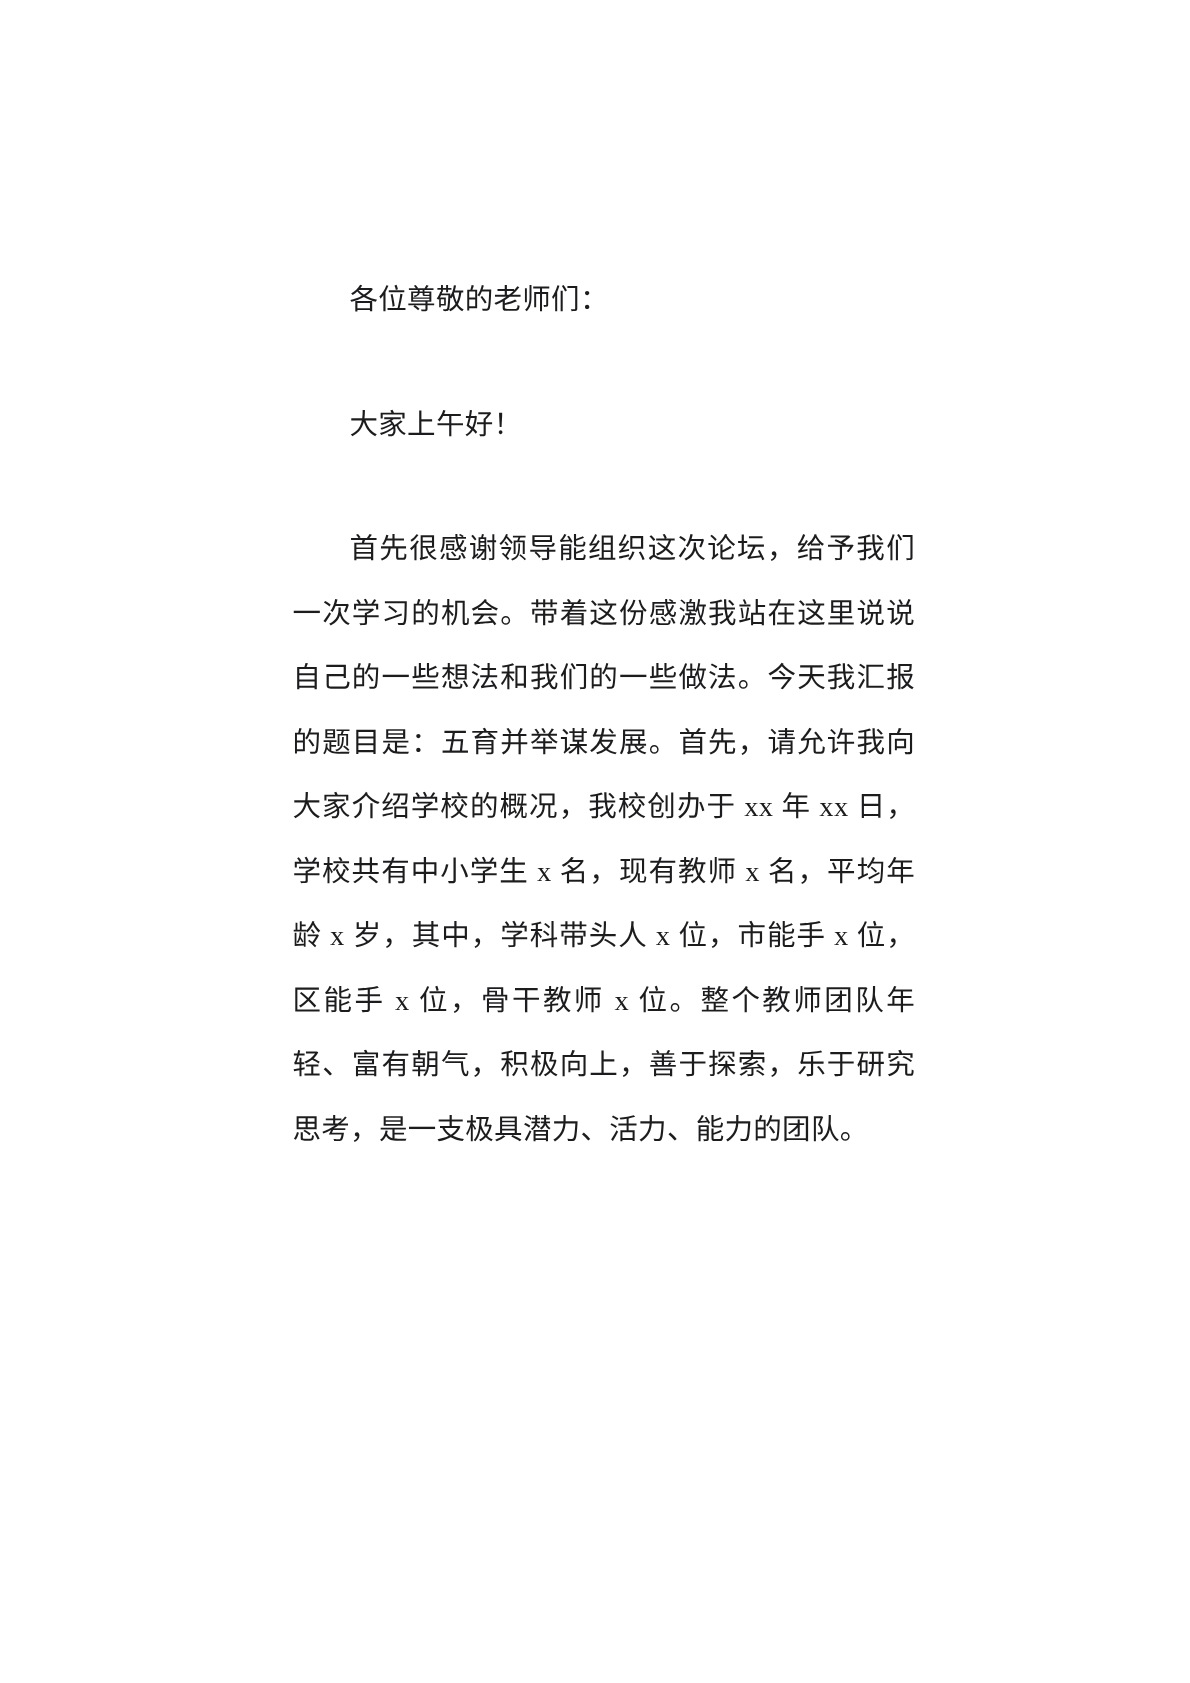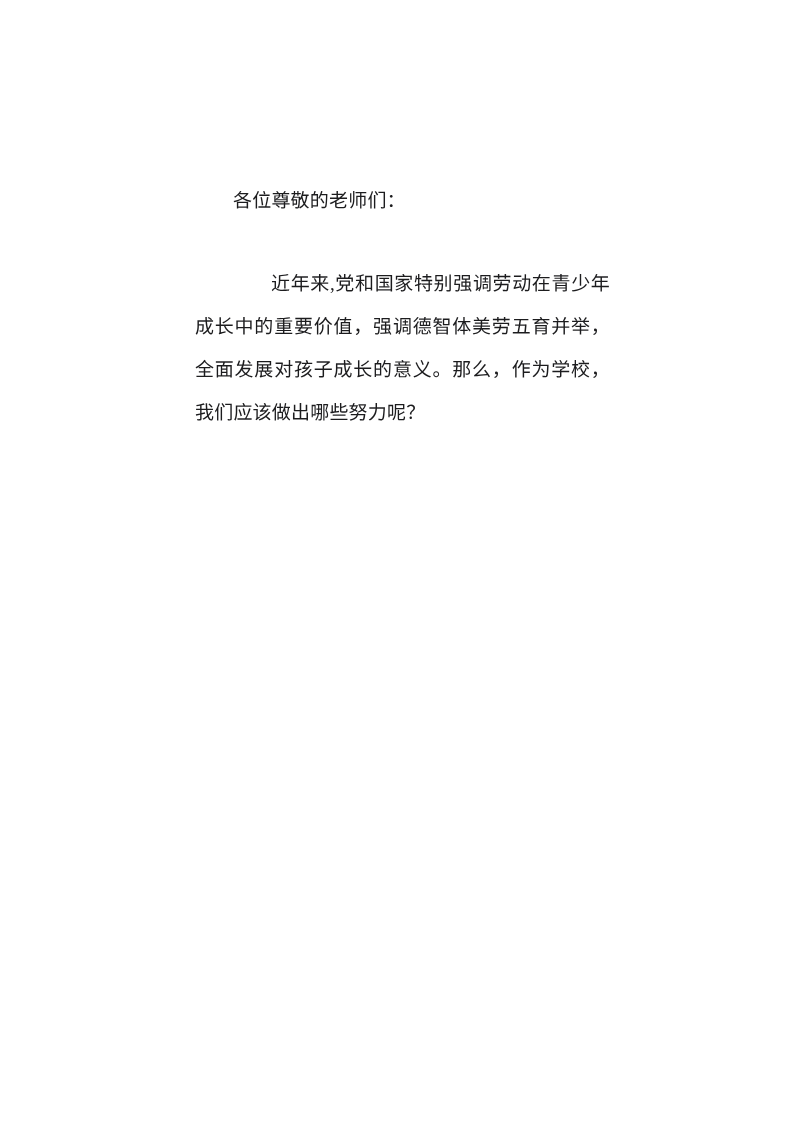--- a/index.html
+++ b/index.html
@@ -35,17 +35,18 @@
   .para:last-child {
     margin-bottom: 0;
   }
 </style>
 </head>
 <body>
 
 <div class="page">
   <p class="para">各位尊敬的老师们：</p>
 
+  <p class="para">大家上午好！</p>
+
+  <p class="para">首先很感谢领导能组织这次论坛，给予我们一次学习的机会。带着这份感激我站在这里说说自己的一些想法和我们的一些做法。今天我汇报的题目是：五育并举谋发展。首先，请允许我向大家介绍学校的概况，我校创办于 xx 年 xx 日，学校共有中小学生 x 名，现有教师 x 名，平均年龄 x 岁，其中，学科带头人 x 位，市能手 x 位，区能手 x 位，骨干教师 x 位。整个教师团队年轻、富有朝气，积极向上，善于探索，乐于研究思考，是一支极具潜力、活力、能力的团队。</p>
 
 
-
-  <p class="para deep-indent">近年来,党和国家特别强调劳动在青少年成长中的重要价值，强调德智体美劳五育并举，全面发展对孩子成长的意义。那么，作为学校，我们应该做出哪些努力呢？</p>
 </div>
 
 </body></html>

